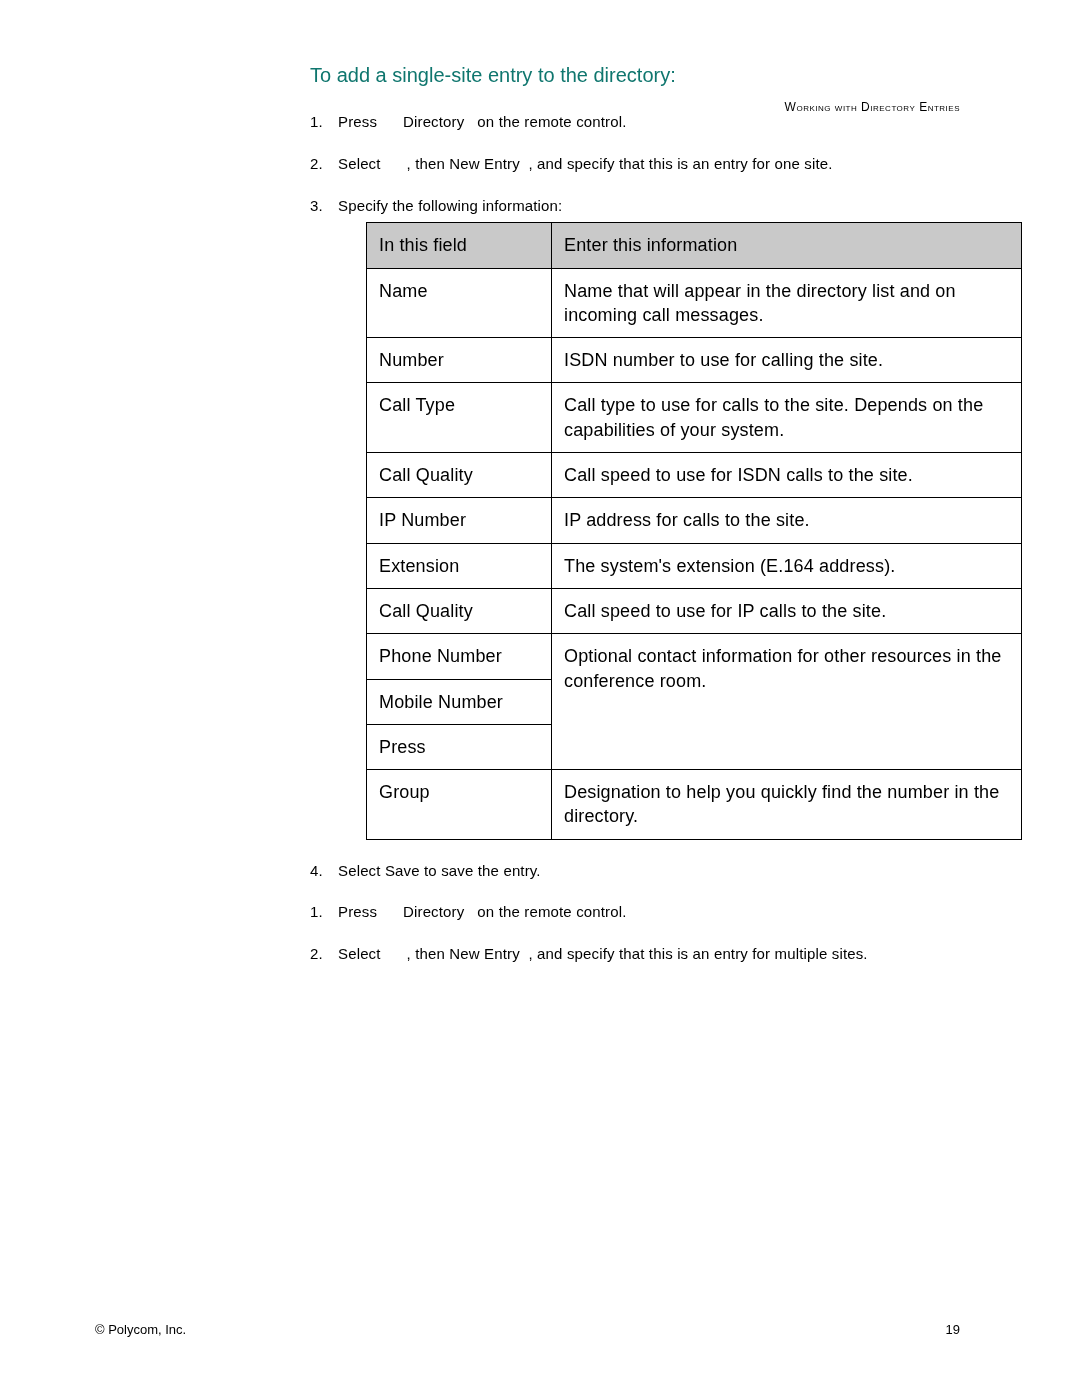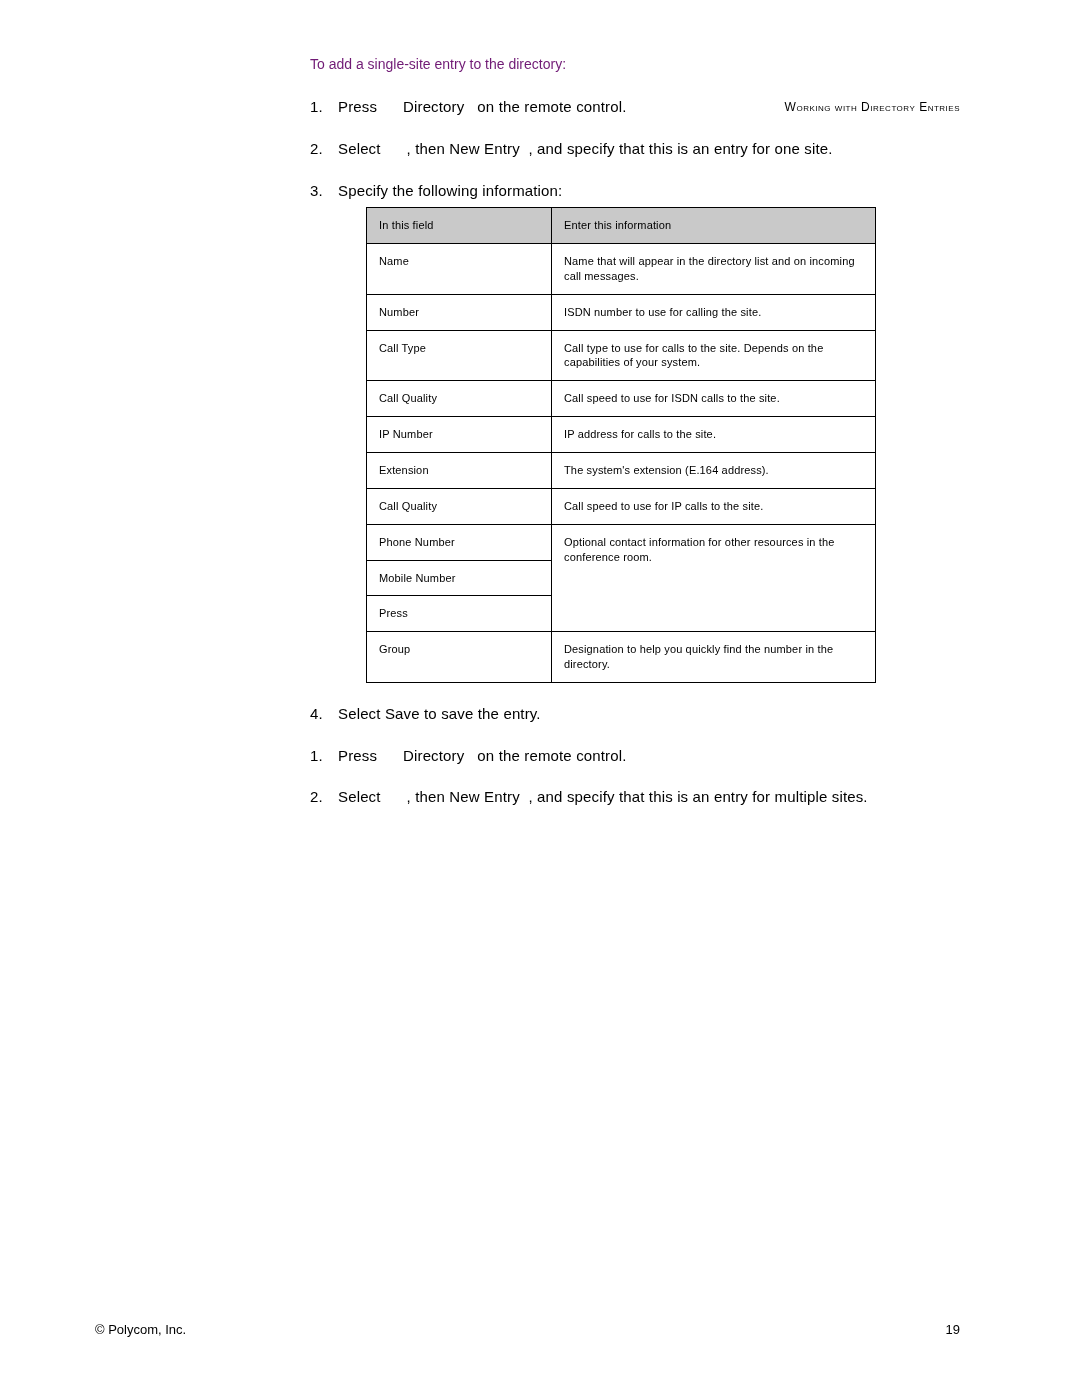--- a/index.html
+++ b/index.html
@@ -34,23 +34,23 @@
     margin-left: 215px;
     max-width: 660px;
   }
   p.intro {
     font-size: 15px;
     line-height: 1.35;
     margin: 0 0 28px 0;
     letter-spacing: 0.2px;
   }
   p.task {
-    color: #701a75;
-    font-size: 14px;
-    margin: 0 0 24px 0;
+    color: #0f766e;
+    font-size: 20px;
+    margin: 8px 0 24px 0;
   }
   ol.steps {
     list-style: none;
     padding: 0;
     margin: 0 0 10px 0;
     font-size: 15px;
   }
   ol.steps > li {
     position: relative;
     padding-left: 28px;
@@ -61,23 +61,23 @@
   ol.steps > li .num {
     position: absolute;
     left: 0;
     top: 0;
   }
   .kw {
     
   }
   table.fields {
     border-collapse: collapse;
-    width: 510px;
+    width: 656px;
     margin: 6px 0 14px 28px;
-    font-size: 11px;
+    font-size: 18px;
   }
   table.fields th, table.fields td {
     border: 1px solid #000;
     padding: 10px 12px;
     text-align: left;
     vertical-align: top;
     line-height: 1.35;
   }
   table.fields th {
     background: #c9c9c9;

